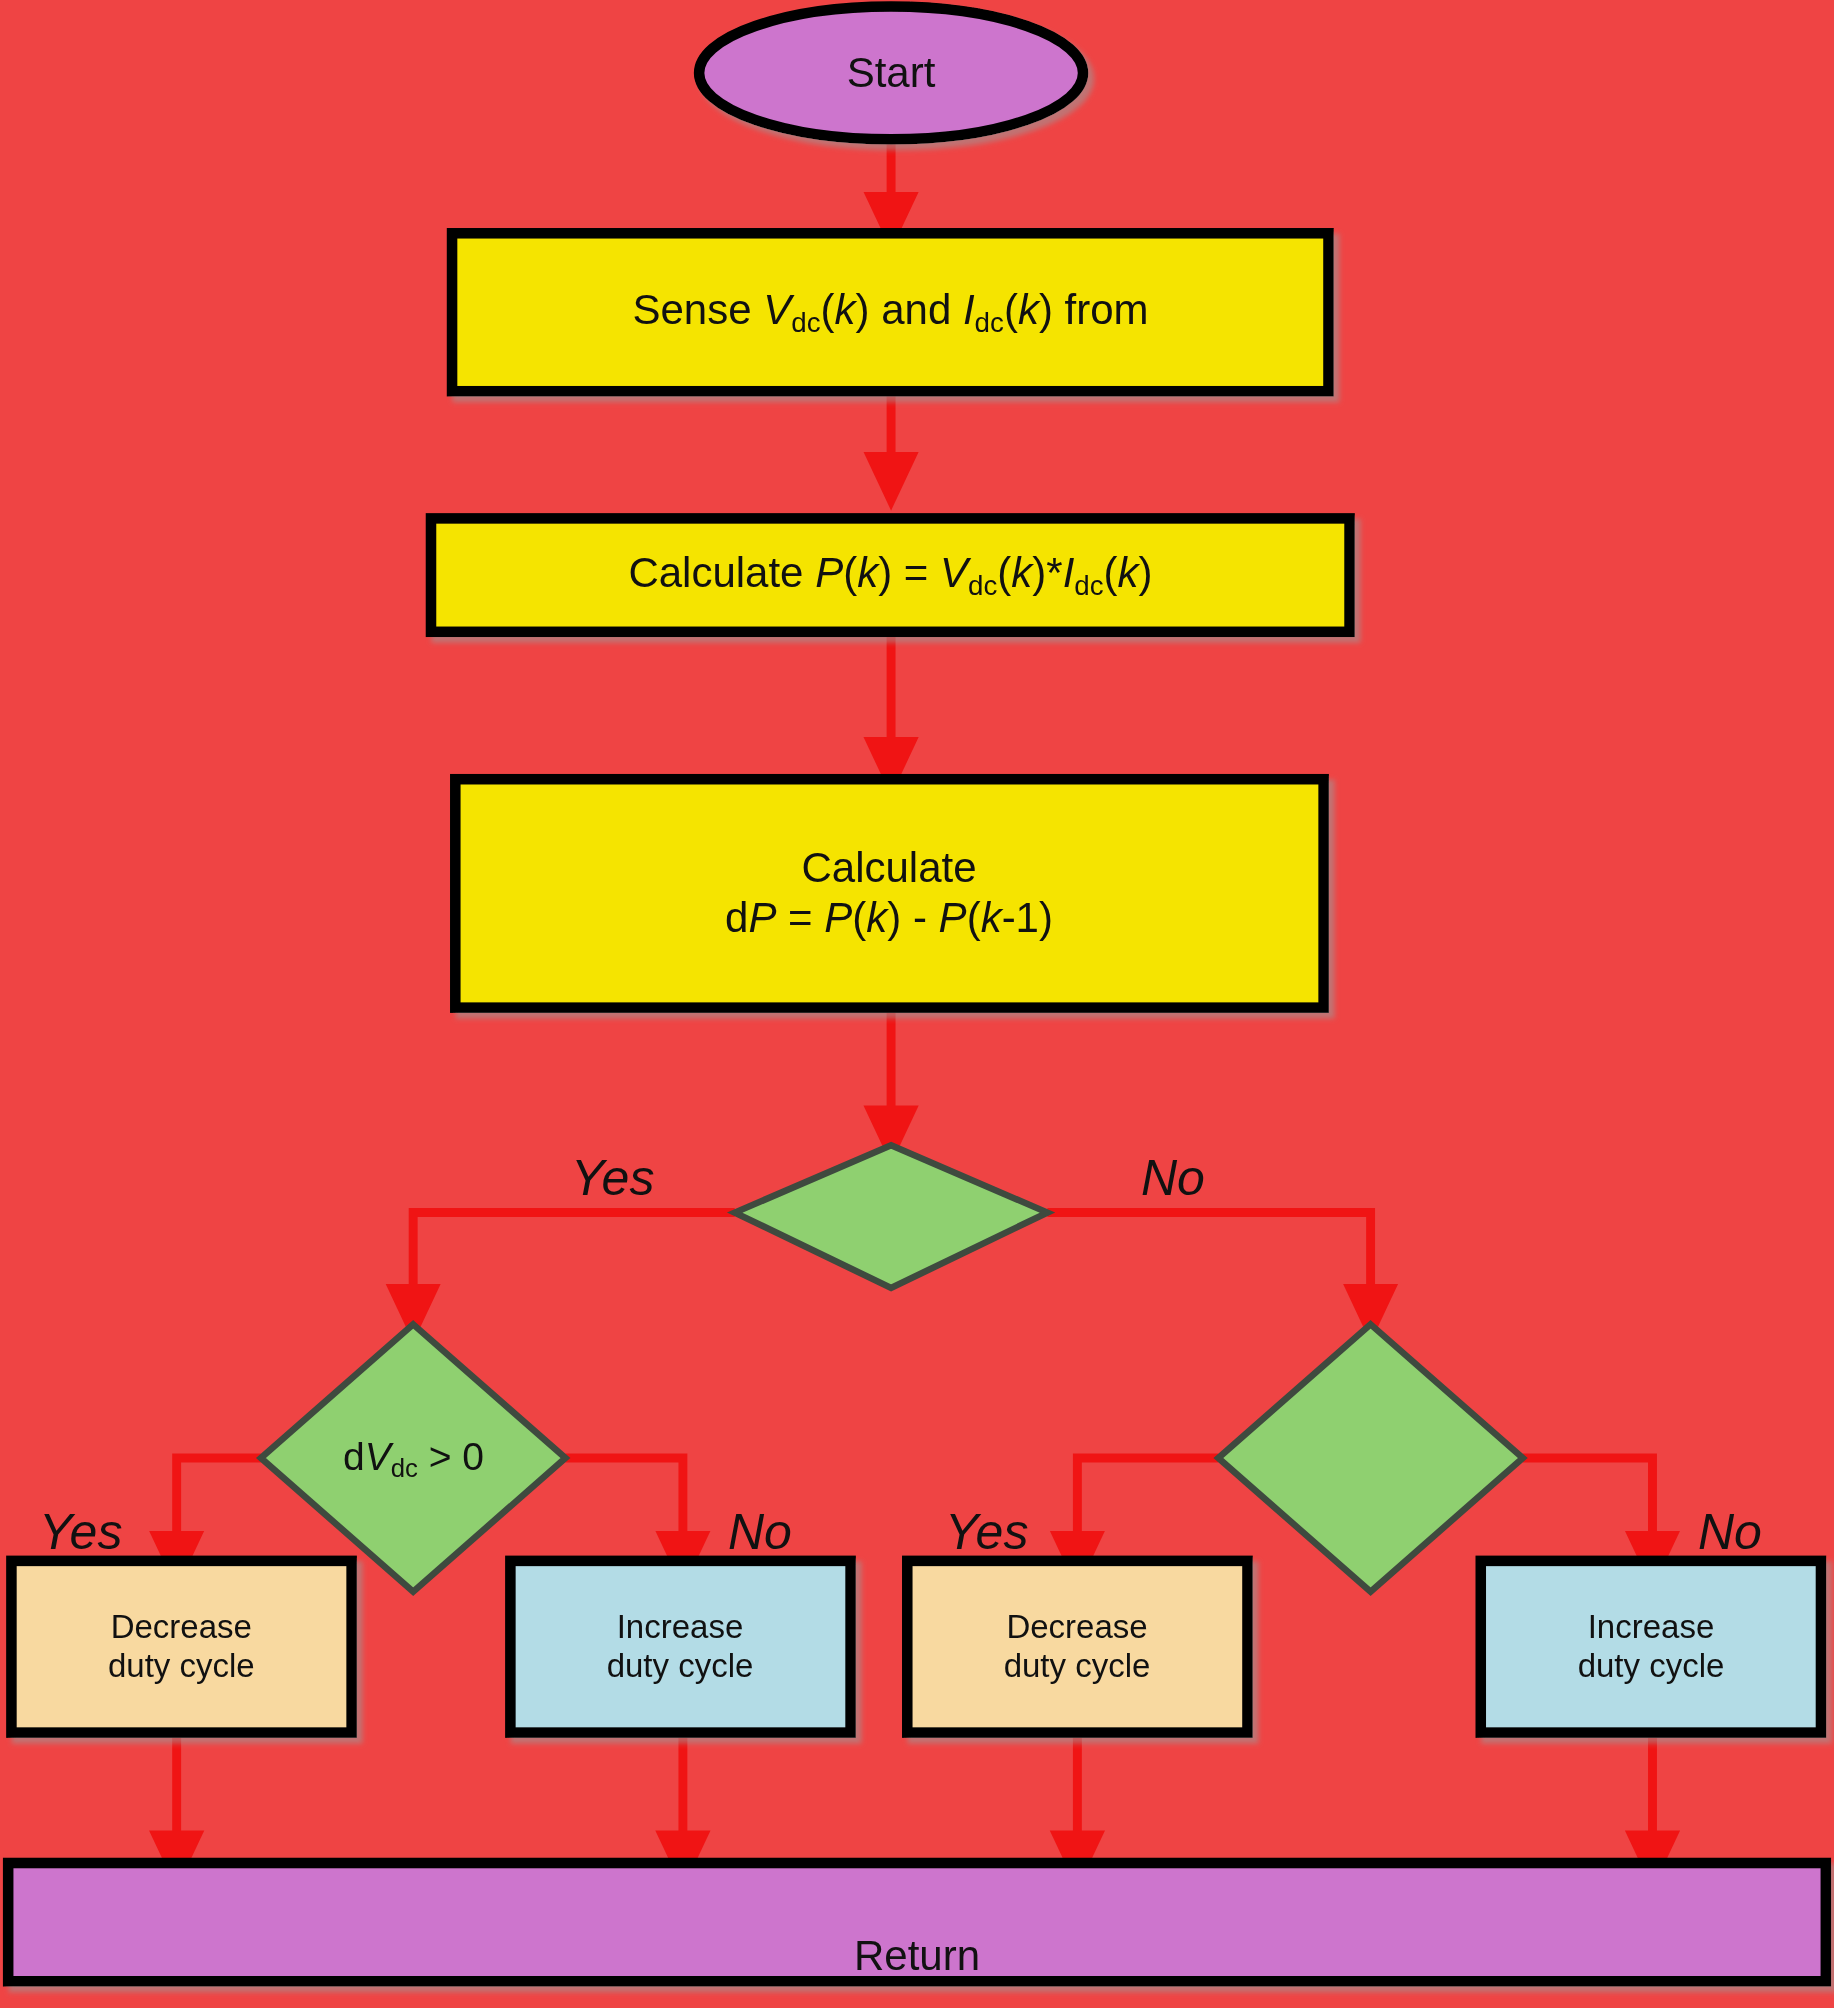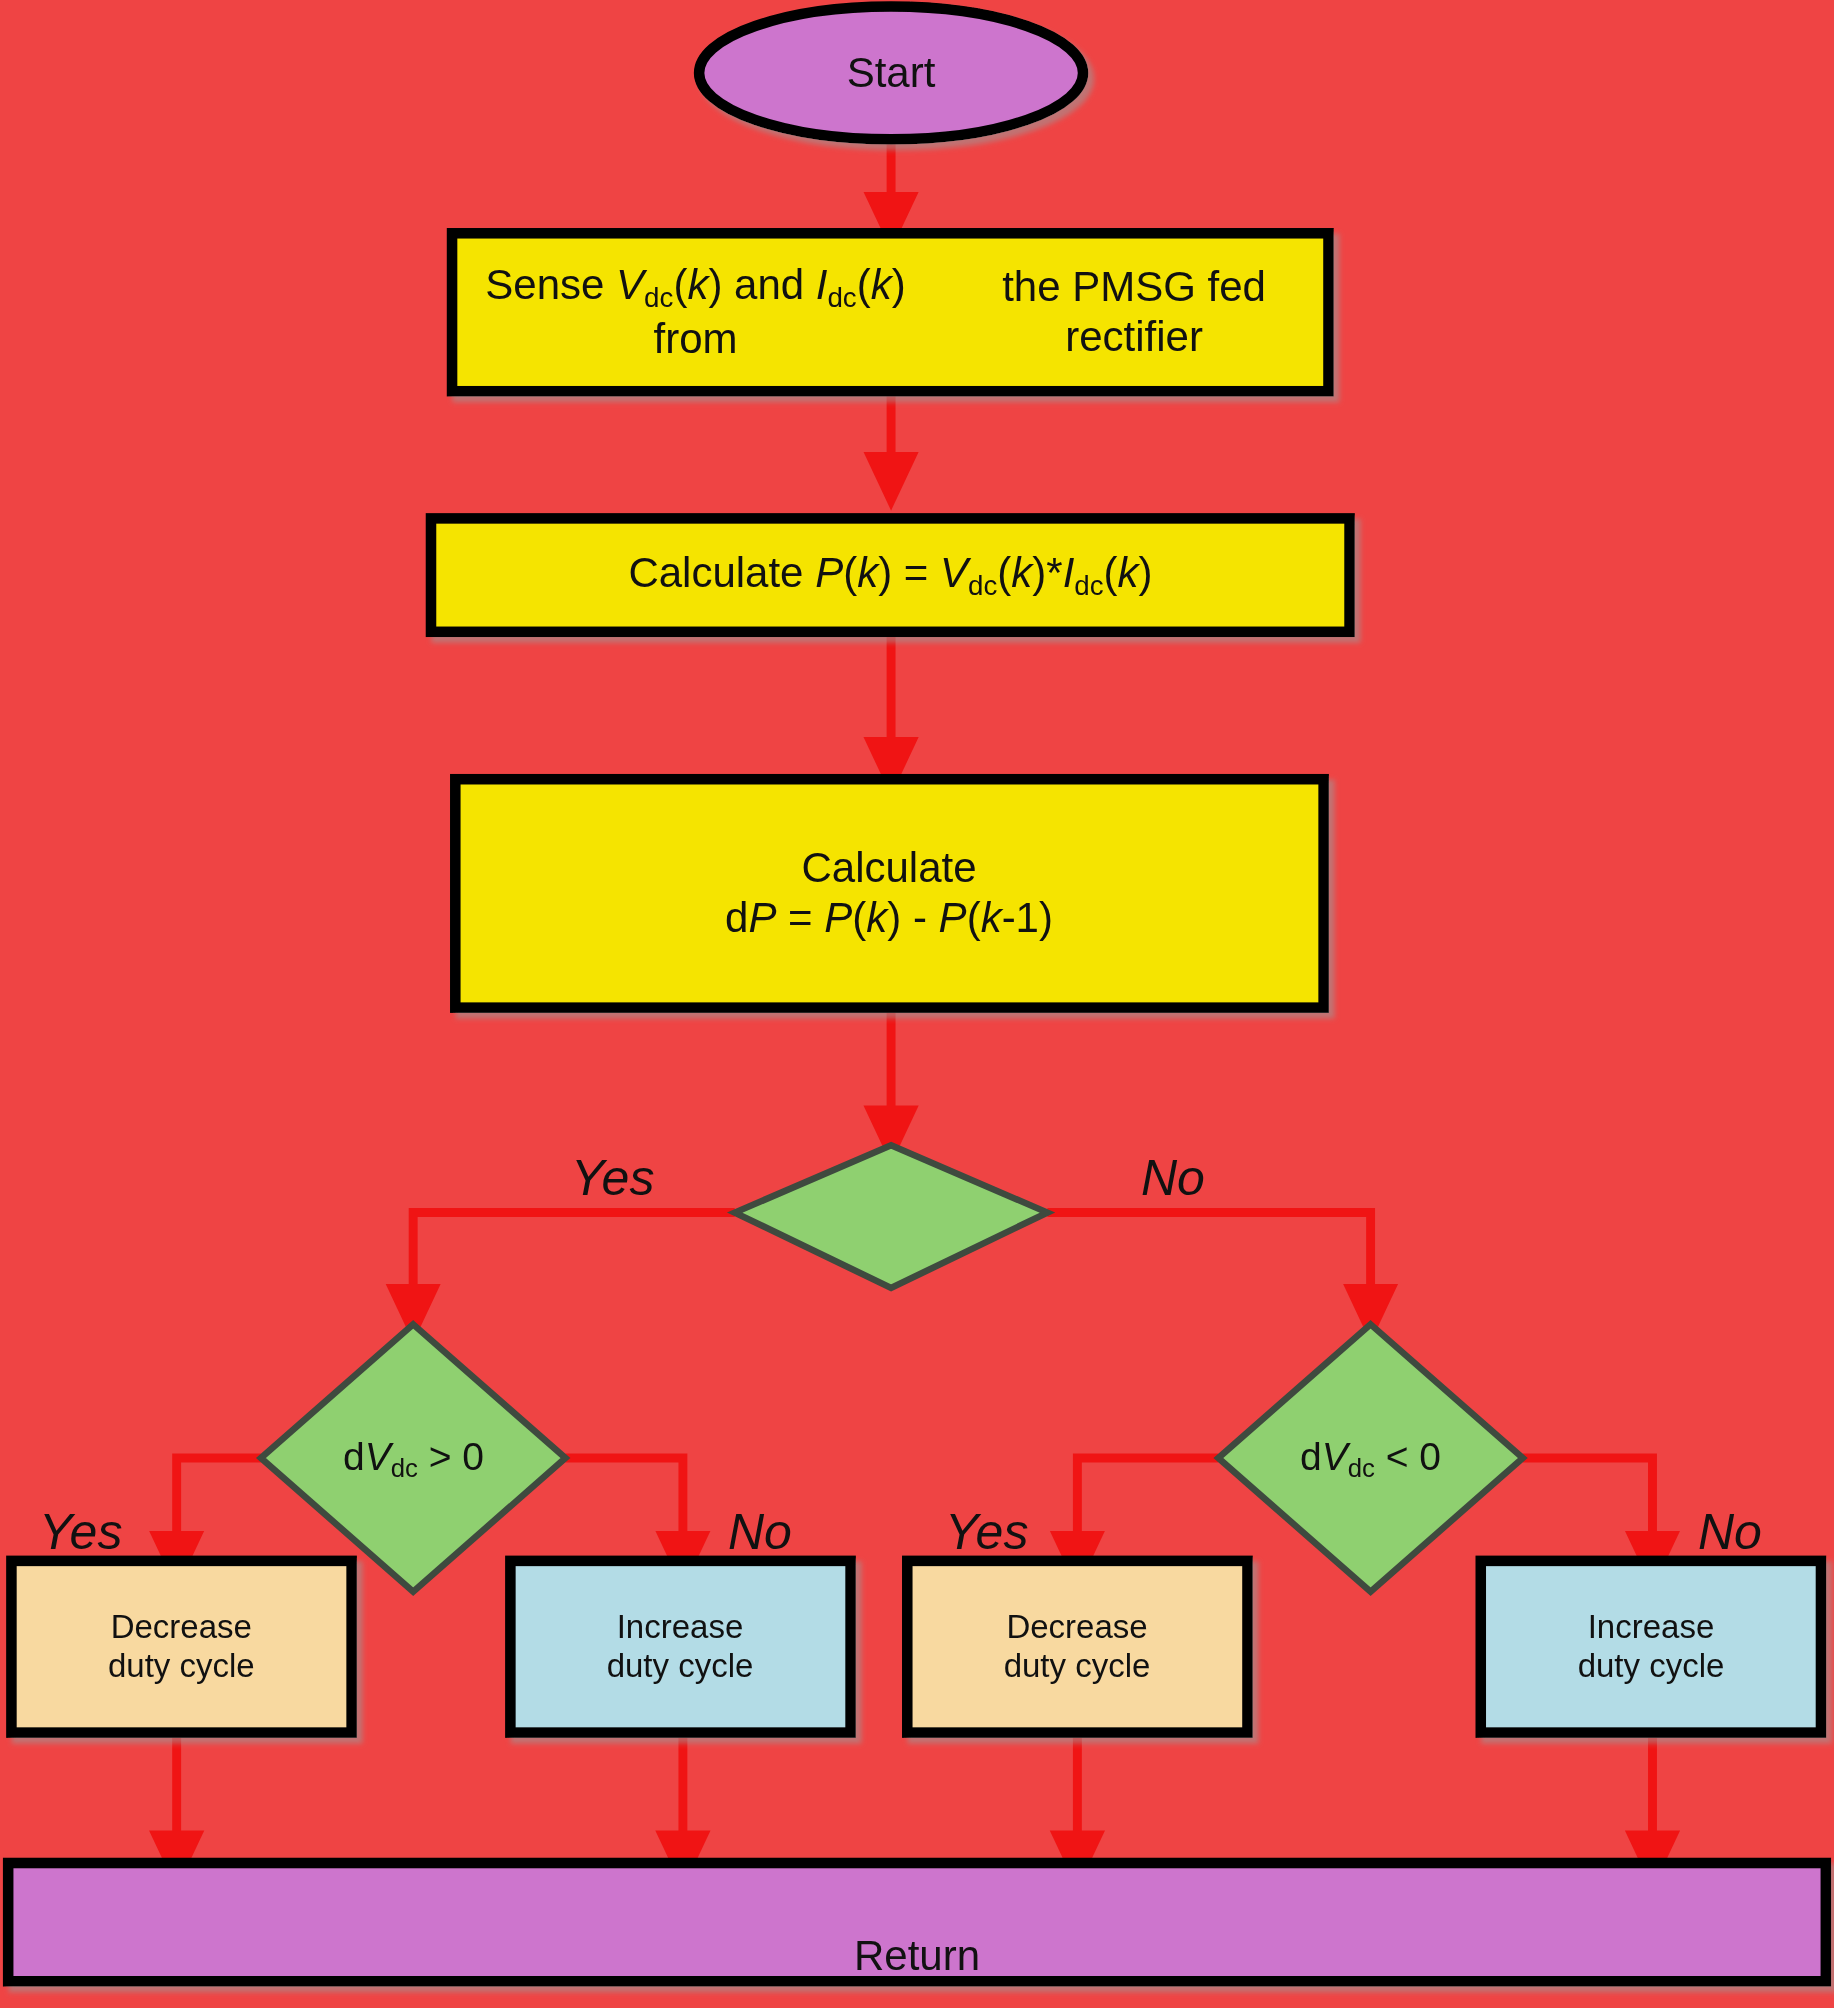--- a/index.html
+++ b/index.html
@@ -116,40 +116,36 @@
 
     <rect x="10" y="2300" width="2244" height="146" fill="#CD74CD" stroke="#000000" stroke-width="13" filter="url(#shadow)"></rect>
   </svg>
 
   <div class="node-label lbl-start" style="left:699px; top:6.5px; width:384px; height:133px;">
     <span>Start</span>
   </div>
 
   <div class="node-label lbl-proc" style="left:452px; top:233px; width:877px; height:158px; flex-direction:row;">
     <div><span>Sense </span><span class="it">V</span><span class="sub">dc</span><span>(</span><span class="it">k</span><span>) and </span><span class="it">I</span><span class="sub">dc</span><span>(</span><span class="it">k</span><span>) from</span></div>
-    <div>the PMSG fed rectifier</div>
   </div>
 
   <div class="node-label lbl-proc" style="left:431px; top:519px; width:919px; height:113px;">
     <div><span>Calculate </span><span class="it">P</span><span>(</span><span class="it">k</span><span>) = </span><span class="it">V</span><span class="sub">dc</span><span>(</span><span class="it">k</span><span>)*</span><span class="it">I</span><span class="sub">dc</span><span>(</span><span class="it">k</span><span>)</span></div>
   </div>
 
   <div class="node-label lbl-proc" style="left:455px; top:779px; width:868px; height:228px; flex-direction:column;">
     <div>Calculate</div>
     <div><span>d</span><span class="it">P</span><span> = </span><span class="it">P</span><span>(</span><span class="it">k</span><span>) - </span><span class="it">P</span><span>(</span><span class="it">k</span><span>-1)</span></div>
   </div>
 
 
   <div class="node-label lbl-dec" style="left:261px; top:1387px; width:305px; height:143px;">
     <div><span>d</span><span class="it">V</span><span class="sub">dc</span><span> &gt; 0</span></div>
   </div>
 
-  <div class="node-label lbl-dec" style="left:1218px; top:1387px; width:305px; height:143px;">
-    <div><span>d</span><span class="it">V</span><span class="sub">dc</span><span> &lt; 0</span></div>
-  </div>
 
   <div class="node-label lbl-act" style="left:11.3px; top:1561px; width:340px; height:172px; flex-direction:column;">
     <div>Decrease</div>
     <div>duty cycle</div>
   </div>
 
   <div class="node-label lbl-act" style="left:510px; top:1561px; width:340px; height:172px; flex-direction:column;">
     <div>Increase</div>
     <div>duty cycle</div>
   </div>

